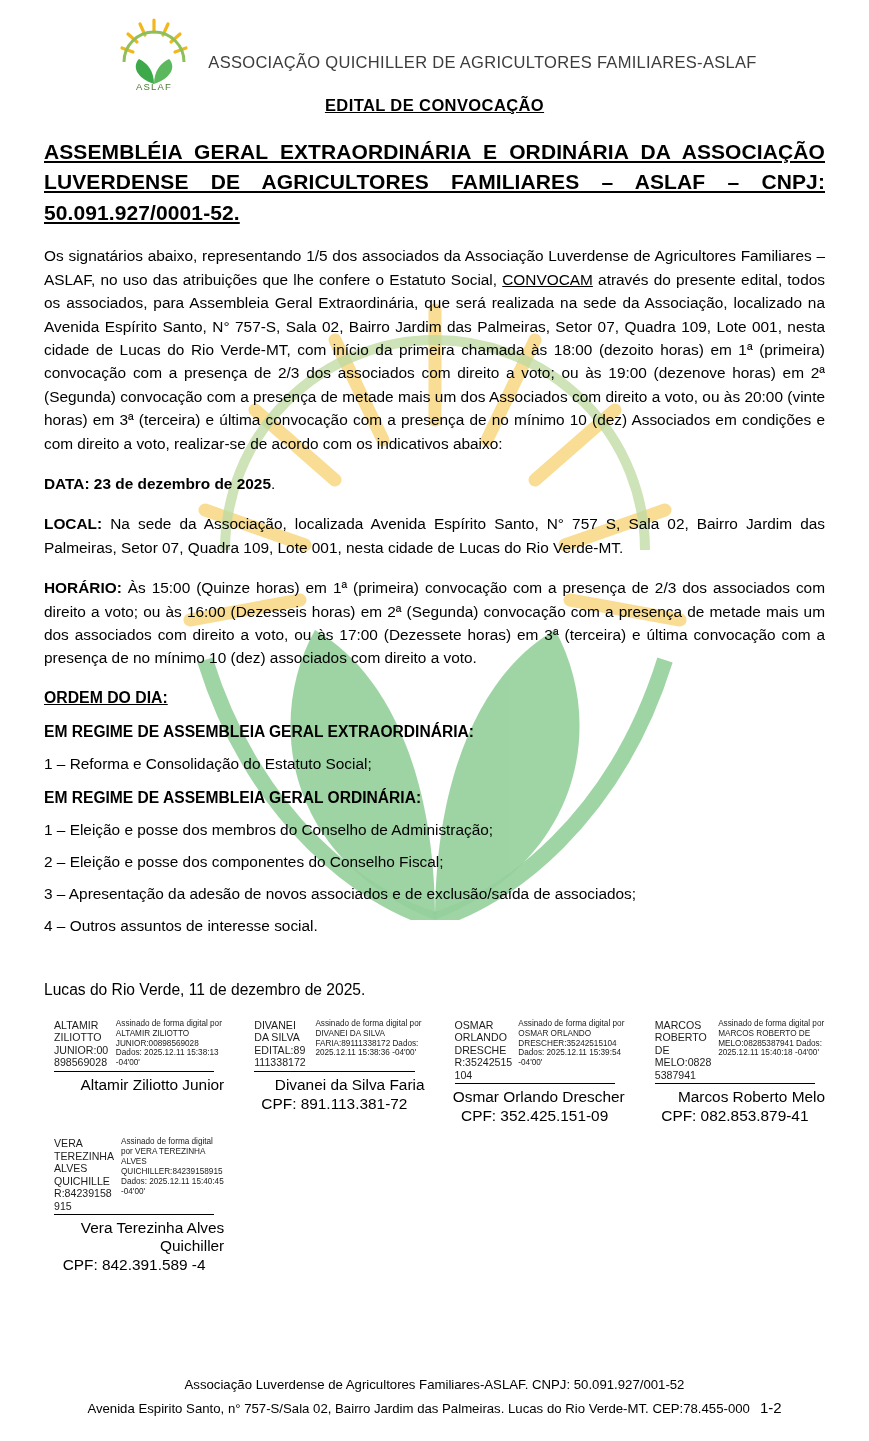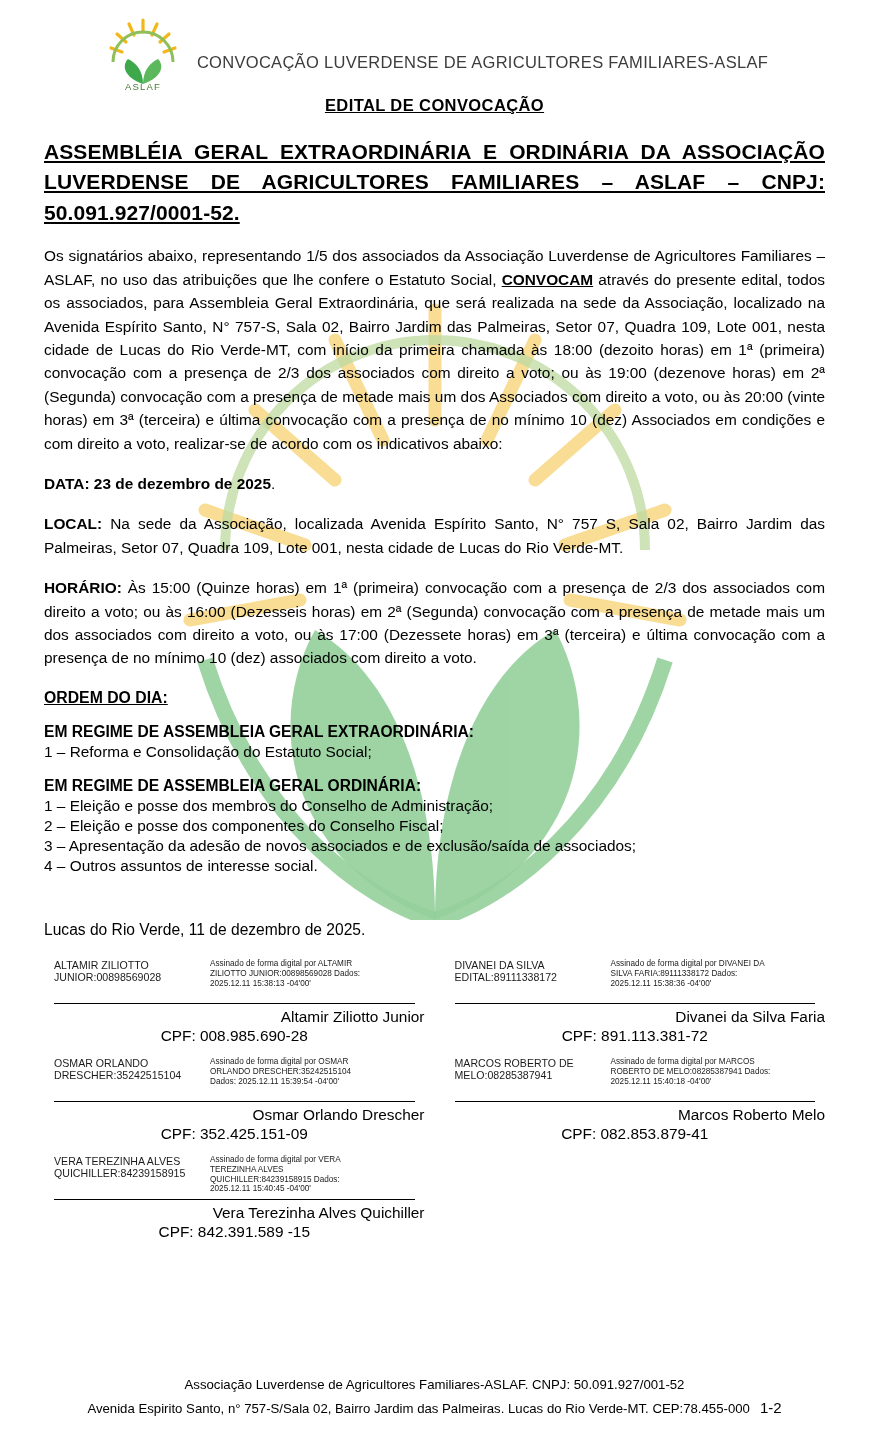--- a/index.html
+++ b/index.html
@@ -77,21 +77,21 @@
     line-height: 1.45;
     letter-spacing: 0.1px;
   }
   p.para {
     margin: 16px 0 0 0;
     font-size: 15.4px;
     text-align: justify;
     line-height: 1.52;
   }
   .b { font-weight: bold; }
-  .bu { font-weight: bold; text-decoration: underline; }
+  .bu { font-weight: normal; text-decoration: underline; }
 
   .labelled {
     margin-top: 17px;
     font-size: 15.4px;
     text-align: justify;
     line-height: 1.52;
   }
   .labelled .lbl { font-weight: bold; }
 
   .section-underline {
@@ -99,35 +99,35 @@
     font-weight: bold;
     font-size: 15.8px;
     text-decoration: underline;
   }
   .regime {
     margin-top: 16px;
     font-weight: bold;
     font-size: 15.6px;
   }
   .item {
-    margin-top: 2px;
+    margin-top: 14px;
     font-size: 15.4px;
   }
 
   
   .placedate {
     margin-top: 46px;
     font-size: 15.6px;
   }
 
   
   .sign-grid {
     margin-top: 8px;
     display: grid;
-    grid-template-columns: 1fr 1fr;
+    grid-template-columns: 1fr 1fr 1fr 1fr;
     column-gap: 20px;
   }
   .sign-block {
     margin-top: 10px;
     position: relative;
   }
   .sign-block.full { grid-column: 1 / 2; }
   .stamp {
     display: flex;
     gap: 6px;
@@ -222,21 +222,21 @@
             <line x1="68" y1="16" x2="59" y2="24"></line>
             <line x1="10" y1="30" x2="21" y2="34"></line>
             <line x1="74" y1="30" x2="63" y2="34"></line>
           </g>
           <path d="M12 44 A30 30 0 0 1 72 44" fill="none" stroke="#8fbf5a" stroke-width="3"></path>
           <path d="M42 66 C24 60 20 48 27 41 C36 45 42 54 42 66 Z" fill="#3ea94a"></path>
           <path d="M42 66 C60 60 64 48 57 41 C48 45 42 54 42 66 Z" fill="#5cb85c"></path>
           <text x="42" y="72" font-family="Liberation Sans, sans-serif" font-size="9.5" fill="#4c7a34" text-anchor="middle" letter-spacing="1.2">ASLAF</text>
         </svg>
       </div>
-      <div class="assoc-name">CONVOCAÇÃO LUVERDENSE DE AGRICULTORES FAMILIARES-ASLAF</div>
+      <div class="assoc-name">ASSOCIAÇÃO QUICHILLER DE AGRICULTORES FAMILIARES-ASLAF</div>
     </div>
 
     <div class="edital-title">EDITAL DE CONVOCAÇÃO</div>
 
     <div class="subject">ASSEMBLÉIA GERAL EXTRAORDINÁRIA E ORDINÁRIA DA ASSOCIAÇÃO LUVERDENSE DE AGRICULTORES FAMILIARES – ASLAF – CNPJ: 50.091.927/0001-52.</div>
 
     <p class="para"><span>Os signatários abaixo, representando 1/5 dos associados da Associação Luverdense de Agricultores Familiares – ASLAF, no uso das atribuições que lhe confere o Estatuto Social, </span><span class="bu">CONVOCAM</span><span> através do presente edital, todos os associados, para Assembleia Geral Extraordinária, que será realizada na sede da Associação, localizado na Avenida Espírito Santo, N° 757-S, Sala 02, Bairro Jardim das Palmeiras, Setor 07, Quadra 109, Lote 001, nesta cidade de Lucas do Rio Verde-MT, com início da primeira chamada às 18:00 (dezoito horas) em 1ª (primeira) convocação com a presença de 2/3 dos associados com direito a voto; ou às 19:00 (dezenove horas) em 2ª (Segunda) convocação com a presença de metade mais um dos Associados com direito a voto, ou às 20:00 (vinte horas) em 3ª (terceira) e última convocação com a presença de no mínimo 10 (dez) Associados em condições e com direito a voto, realizar-se de acordo com os indicativos abaixo:</span></p>
 
     <div class="labelled"><span class="lbl">DATA:</span><span class="b"> 23 de dezembro de 2025</span><span>.</span></div>
 
@@ -260,21 +260,20 @@
     <div class="sign-grid">
 
       <div class="sign-block">
         <div class="stamp">
           <div class="stamp-left">ALTAMIR ZILIOTTO JUNIOR:00898569028</div>
           <div class="stamp-right">Assinado de forma digital por ALTAMIR ZILIOTTO JUNIOR:00898569028
 Dados: 2025.12.11 15:38:13 -04'00'</div>
         </div>
         <div class="rule"></div>
         <div class="sign-name">Altamir Ziliotto Junior</div>
-        <div class="sign-cpf">CPF: 008.985.690-28</div>
       </div>
 
       <div class="sign-block">
         <div class="stamp">
           <div class="stamp-left">DIVANEI DA SILVA EDITAL:89111338172</div>
           <div class="stamp-right">Assinado de forma digital por DIVANEI DA SILVA FARIA:89111338172
 Dados: 2025.12.11 15:38:36 -04'00'</div>
         </div>
         <div class="rule"></div>
         <div class="sign-name">Divanei da Silva Faria</div>
@@ -304,21 +303,21 @@
       </div>
 
       <div class="sign-block full">
         <div class="stamp">
           <div class="stamp-left">VERA TEREZINHA ALVES QUICHILLER:84239158915</div>
           <div class="stamp-right">Assinado de forma digital por VERA TEREZINHA ALVES QUICHILLER:84239158915
 Dados: 2025.12.11 15:40:45 -04'00'</div>
         </div>
         <div class="rule"></div>
         <div class="sign-name">Vera Terezinha Alves Quichiller</div>
-        <div class="sign-cpf">CPF: 842.391.589 -15</div>
+        <div class="sign-cpf">CPF: 842.391.589 -4</div>
       </div>
 
     </div>
   </div>
 
   <div class="footer">
     <div>Associação Luverdense de Agricultores Familiares-ASLAF. CNPJ: 50.091.927/001-52</div>
     <div class="line2"><span>Avenida Espirito Santo, n° 757-S/Sala 02, Bairro Jardim das Palmeiras. Lucas do Rio Verde-MT. CEP:78.455-000</span><span class="pageno">1-2</span></div>
   </div>
 

